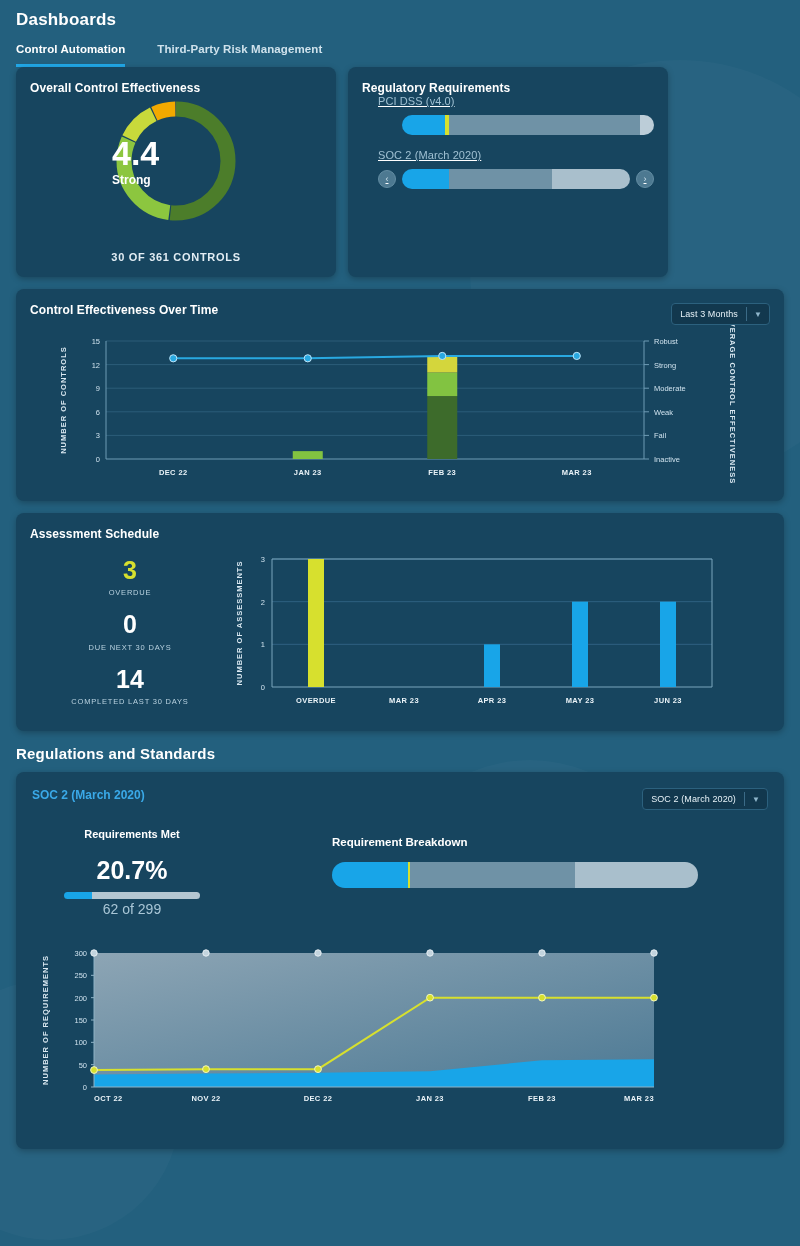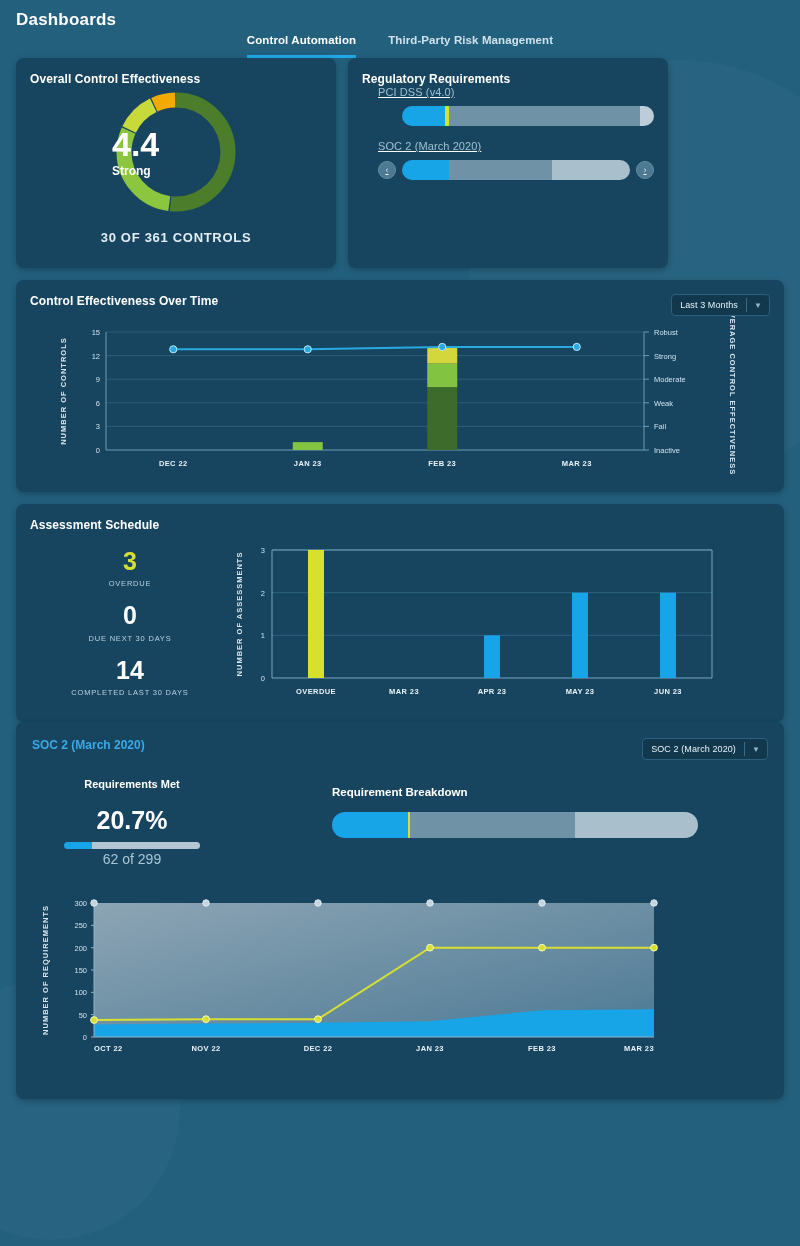--- a/index.html
+++ b/index.html
@@ -30,23 +30,22 @@
   .page-title {
     font-size: 17px;
     font-weight: bold;
     letter-spacing: .2px;
     padding: 10px 0 0 0;
   }
 
   .tabs {
     display: flex;
     gap: 32px;
-    margin-top: 4px;
+    margin-top: 13px;
     position: relative;
-    justify-content: center;
   }
   .tab {
     font-size: 11.5px;
     font-weight: bold;
     color: #cfe2ec;
     padding-bottom: 9px;
     cursor: pointer;
     letter-spacing: .1px;
   }
   .tab.active { color: #ffffff; border-bottom: 3px solid #21a8e8; }
@@ -80,22 +79,22 @@
   }
   .donut { position: relative; width: 128px; height: 128px; }
   .donut-center {
     position: absolute; inset: 0;
     display: flex; flex-direction: column;
     justify-content: center;
   }
   .donut-score { font-size: 34px; font-weight: bold; line-height: 1; }
   .donut-label { font-size: 12px; font-weight: bold; margin-top: 3px; }
   .donut-foot {
-    font-size: 13px; font-weight: bold; letter-spacing: .7px;
-    color: #e2edf4; margin-top: 14px;
+    font-size: 11px; font-weight: bold; letter-spacing: .7px;
+    color: #e2edf4; margin-top: 26px;
   }
 
   
   .reg-body { padding-left: 16px; text-decoration: underline; }
   .reg-name { font-size: 11px; color: #9fc0d2; margin-bottom: 8px; letter-spacing: .1px; }
   .reg-name.second { margin-top: 14px; }
   .bar-row { display: flex; align-items: center; gap: 6px; }
   .pbar {
     height: 20px; border-radius: 10px; overflow: hidden;
     display: flex; flex: 1;
@@ -316,20 +315,21 @@
           <text x="262" y="156" class="cat-label" text-anchor="middle">APR 23</text>
           <rect x="254" y="97.33333333333334" width="16" height="42.66666666666666" fill="#18a5e8"></rect>
           <text x="350" y="156" class="cat-label" text-anchor="middle">MAY 23</text>
           <rect x="342" y="54.66666666666667" width="16" height="85.33333333333333" fill="#18a5e8"></rect>
           <text x="438" y="156" class="cat-label" text-anchor="middle">JUN 23</text>
           <rect x="430" y="54.66666666666667" width="16" height="85.33333333333333" fill="#18a5e8"></rect>
         </svg>
     </div>
   </div>
 
+  <div class="section-title">Regulations and Standards</div>
 
   <div class="card reg-card">
     <div class="card-head">
       <div class="reg-link">SOC 2 (March 2020)</div>
       <div class="dropdown">
         <span class="dd-val">SOC 2 (March 2020)</span>
         <span class="dd-sep"></span>
         <span class="dd-caret">▼</span>
       </div>
     </div>

